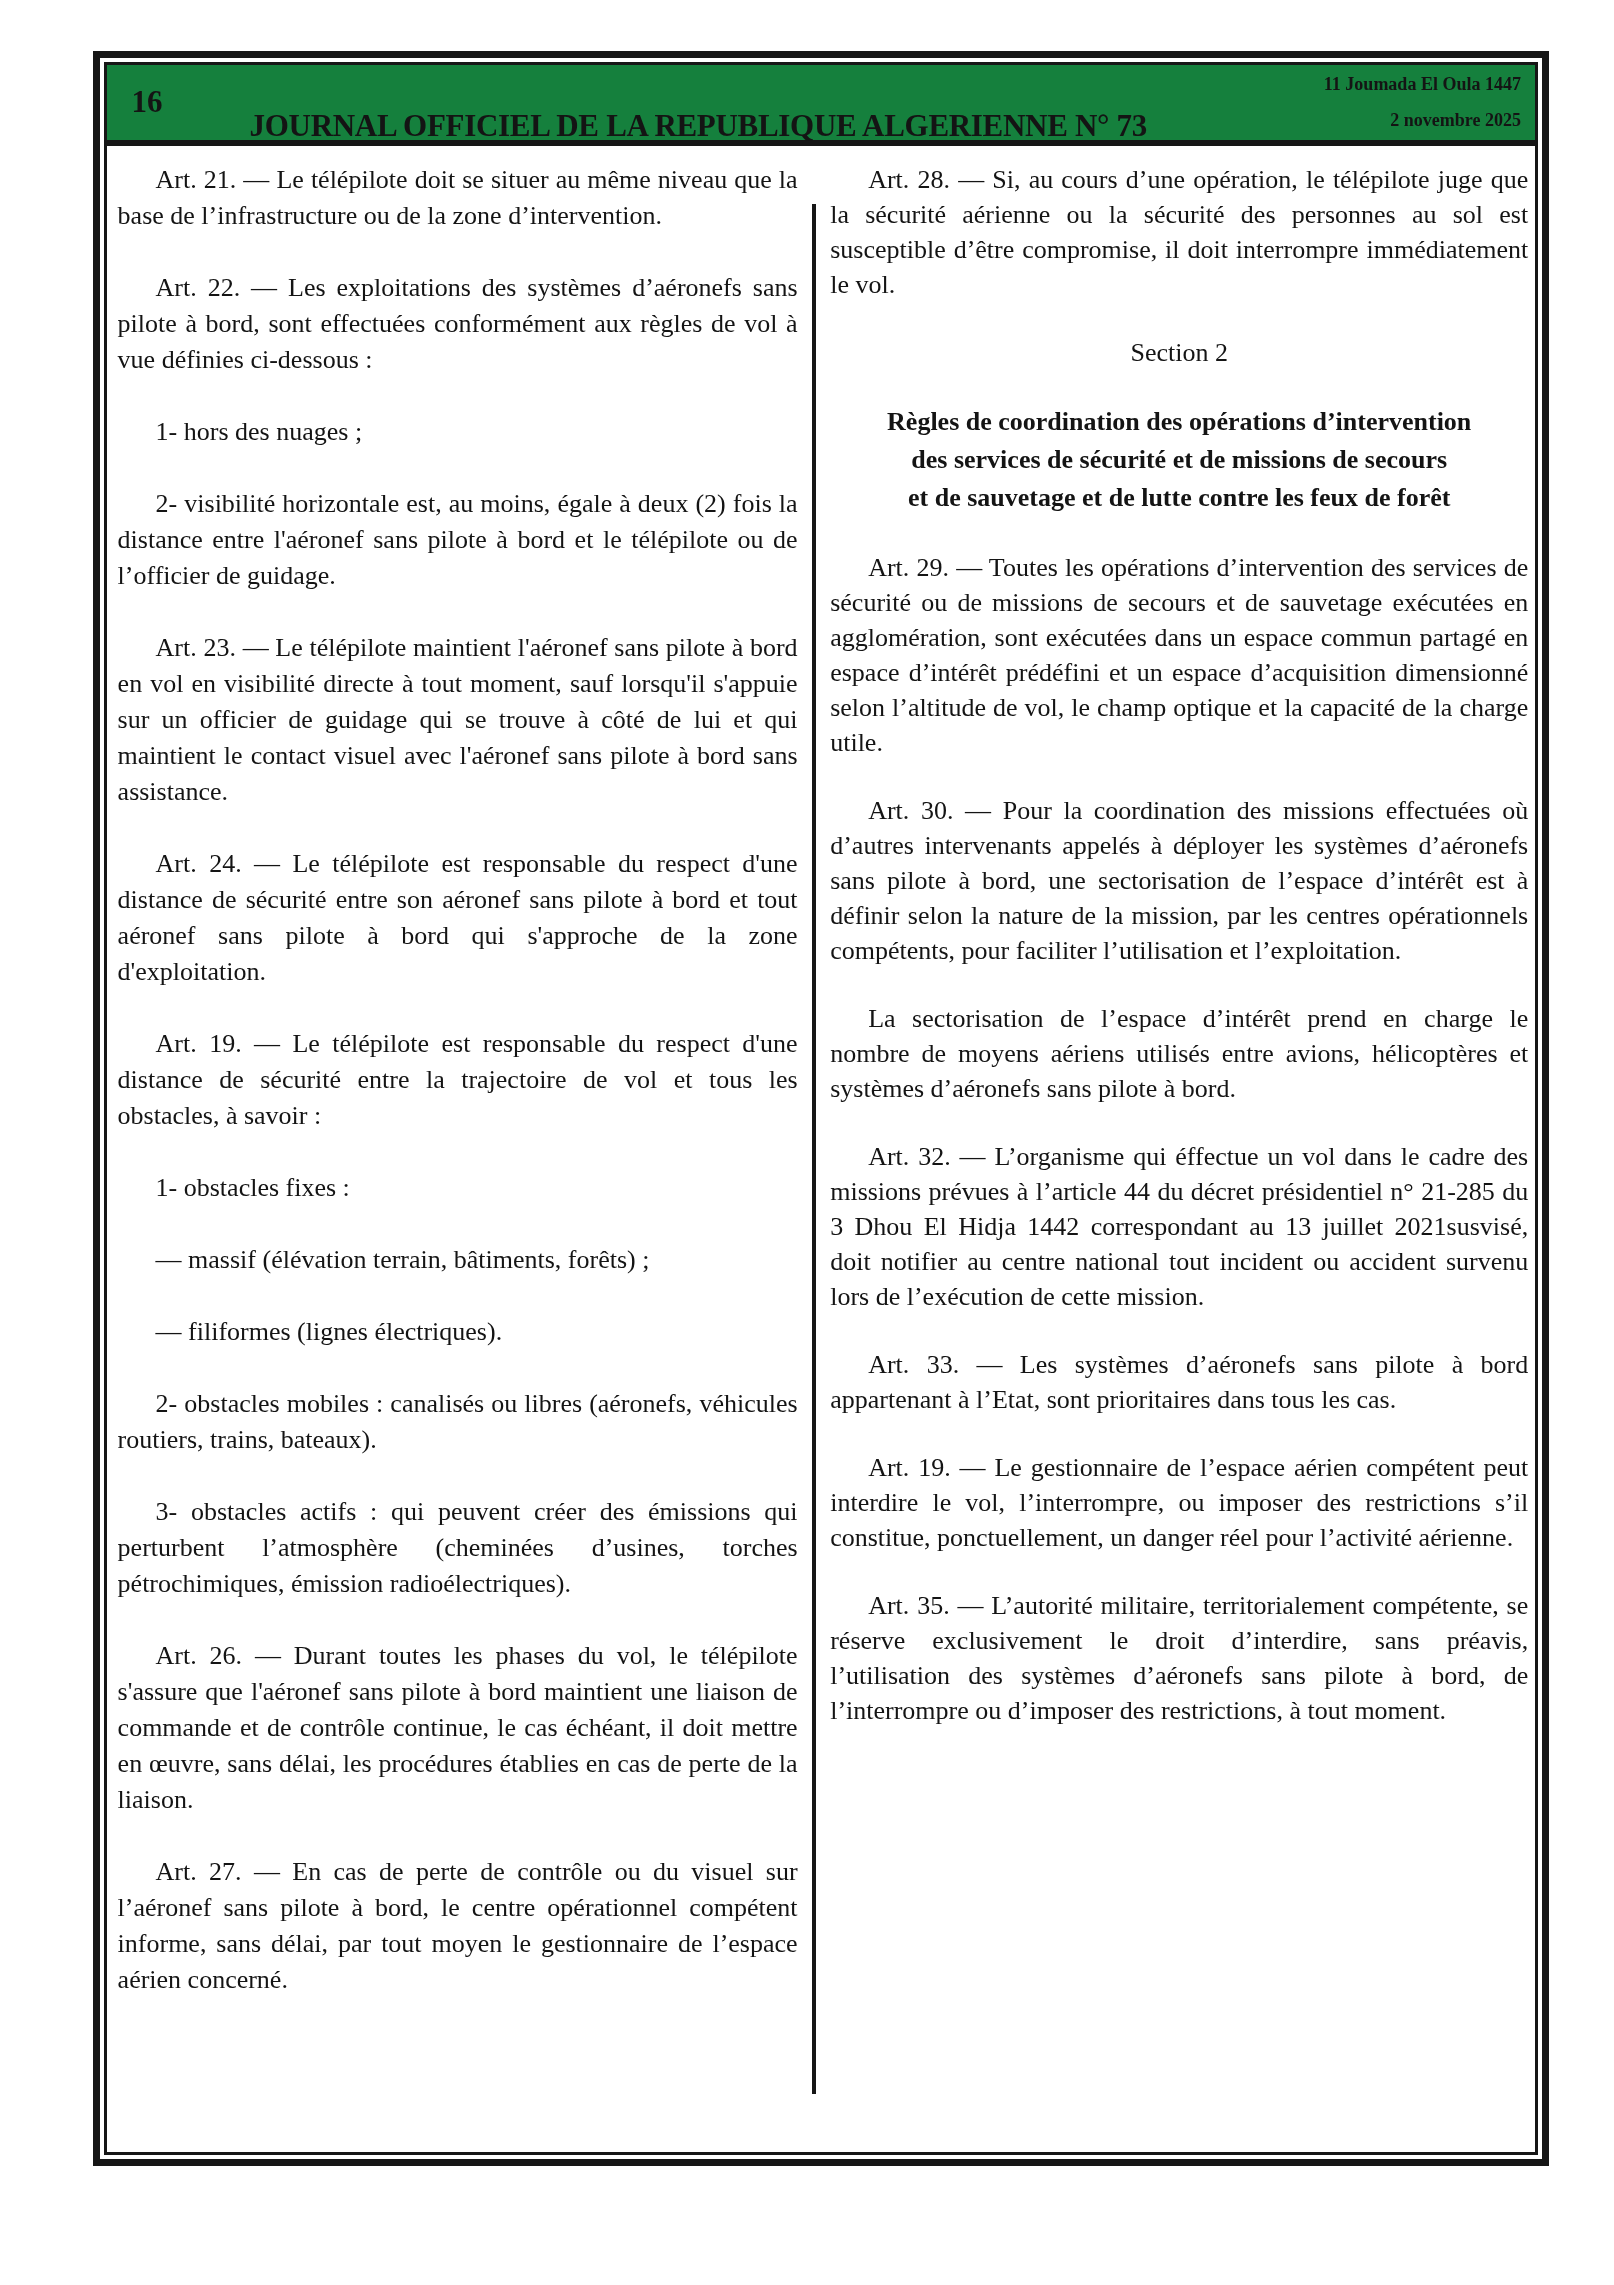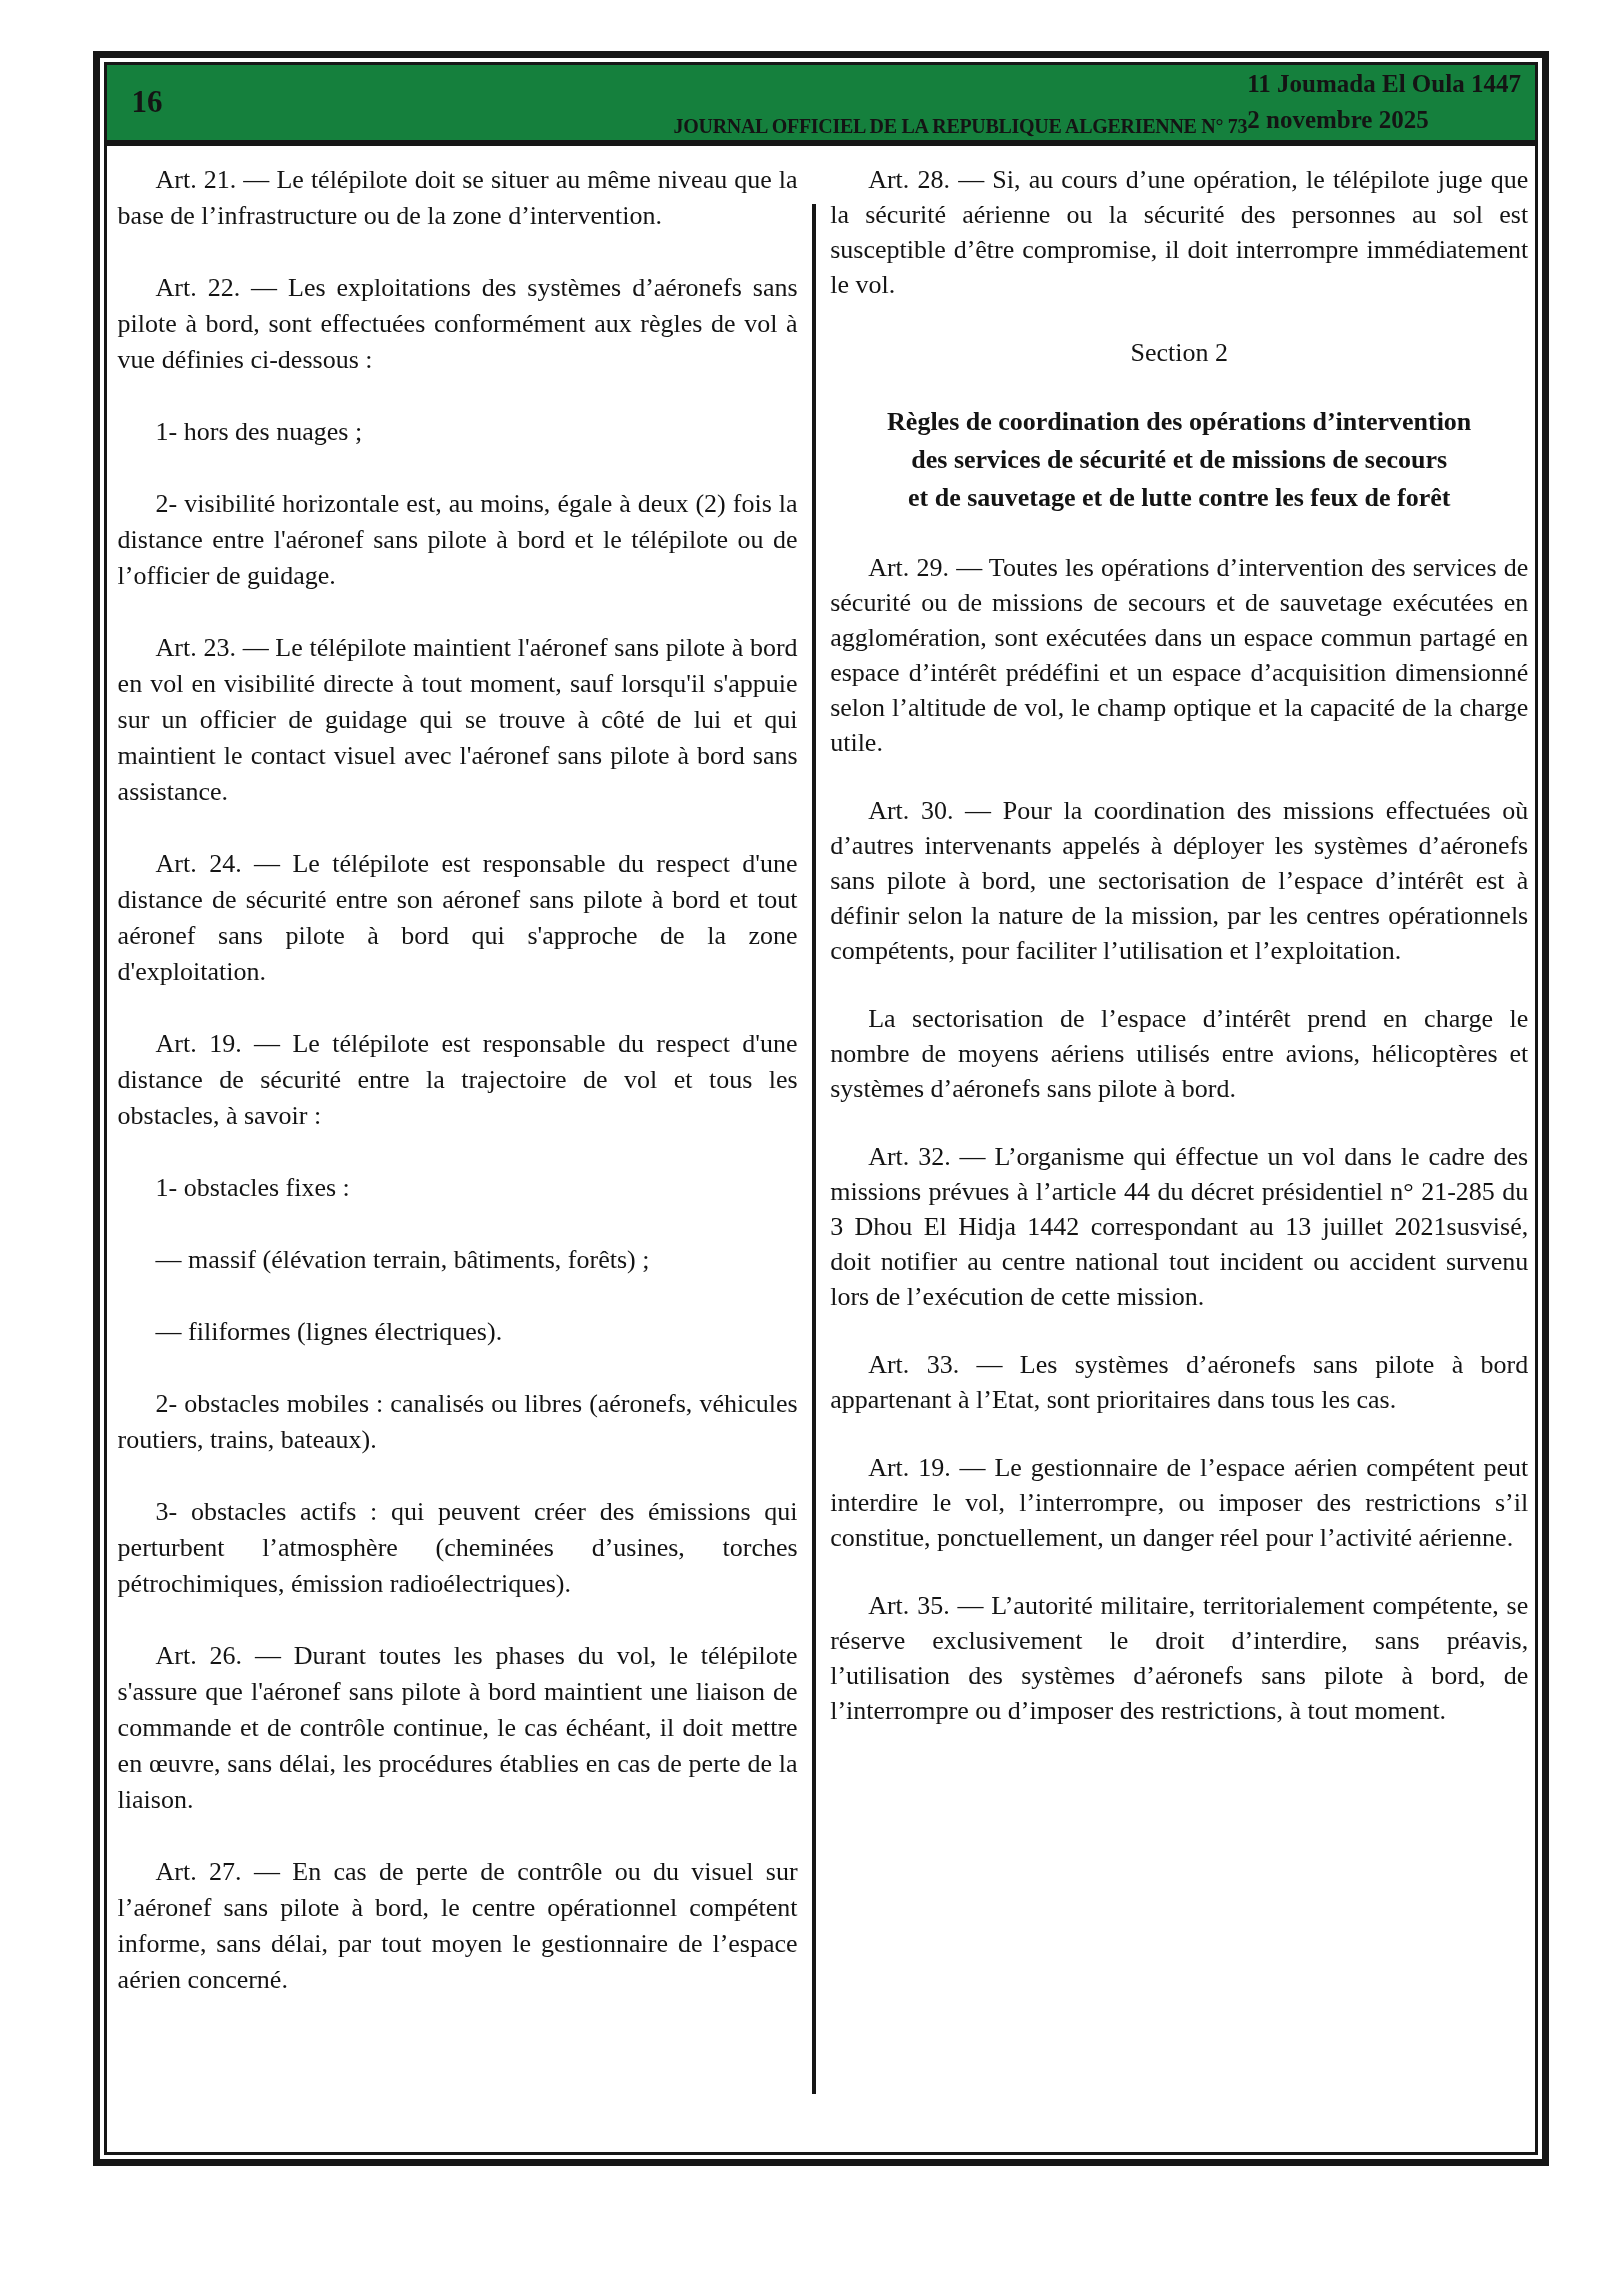--- a/index.html
+++ b/index.html
@@ -6,22 +6,22 @@
   .page{position:relative;width:1615px;height:2285px;background:#ffffff;overflow:hidden;
         font-family:"Liberation Serif","DejaVu Serif",serif;color:#141414;}
   .frame-outer{position:absolute;left:93px;top:51px;width:1456px;height:2115px;
                box-sizing:border-box;border:7.2px solid #161616;padding:3.6px;}
   .frame-inner{width:100%;height:100%;box-sizing:border-box;border:3.6px solid #161616;
                display:flex;flex-direction:column;overflow:hidden;}
   .header{flex:0 0 auto;height:81px;box-sizing:border-box;background:#b9b9b9;
           border-bottom:6.3px solid #161616;display:flex;align-items:center;
           padding:0 14.5px 0 25px;}
   .page-num{width:118px;font-weight:bold;font-size:31px;}
-  .jtitle{flex:1;text-align:right;font-weight:bold;font-size:20px;letter-spacing:-0.3px;margin-top:48px;}
-  .dates{text-align:left;font-weight:bold;font-size:25px;line-height:36px;white-space:nowrap;}
+  .jtitle{flex:1;text-align:left;font-weight:bold;font-size:31px;letter-spacing:-0.3px;margin-top:48px;}
+  .dates{text-align:right;font-weight:bold;font-size:18px;line-height:36px;white-space:nowrap;}
   .body{flex:1;display:flex;align-items:stretch;box-sizing:border-box;
         padding:16.3px 7.2px 22px 11px;overflow:hidden;border-radius:15px;}
   .col{text-align:justify;font-size:26px;}
   .col.left{flex:0 0 680px;line-height:36px;}
   .col.right{flex:1;line-height:35px;}
   .divider{flex:0 0 3.6px;background:#161616;margin:42px 14.5px 36px 14.5px;}
   .blk{margin:0 0 36px 0;text-indent:38px;}
   .col.right .blk{margin-bottom:33px;}
   .blk.centered{text-align:center;text-indent:0;}
   .blk.title-bold{text-align:center;text-indent:0;font-weight:bold;

